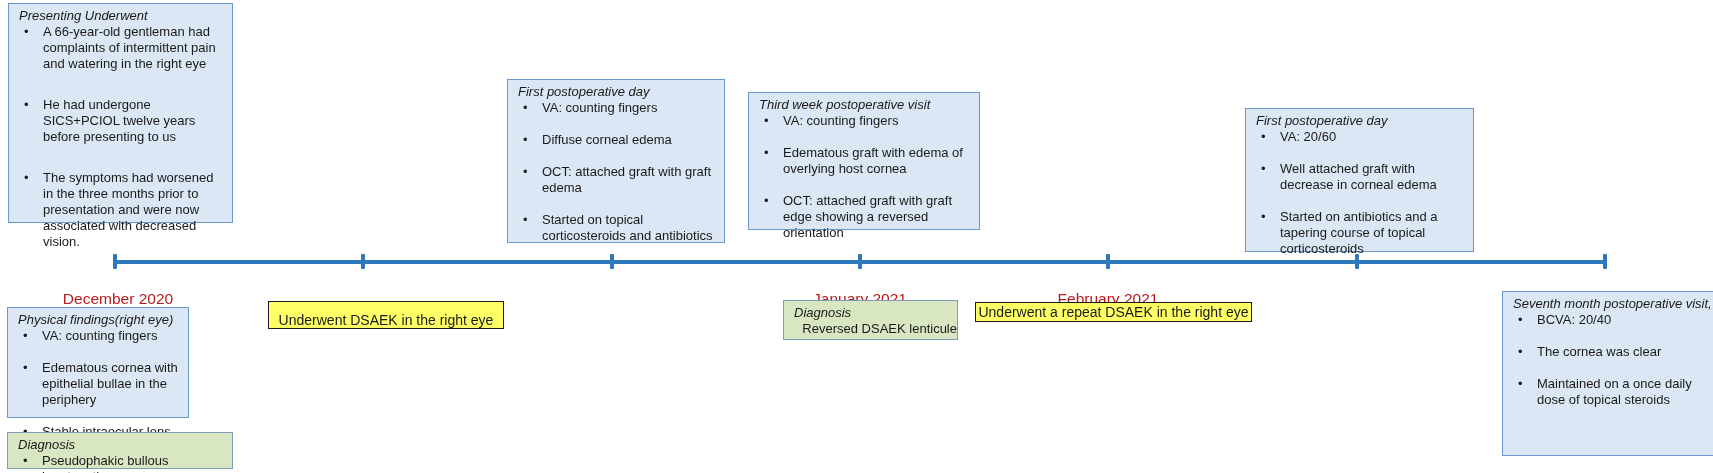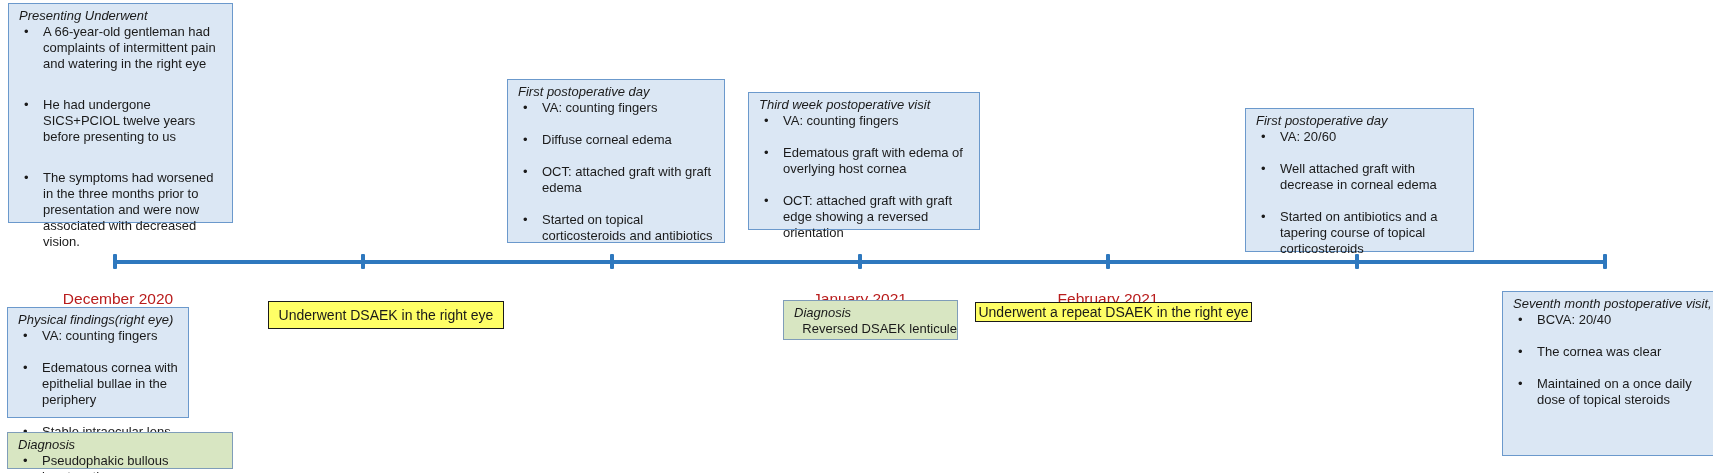--- a/index.html
+++ b/index.html
@@ -59,21 +59,21 @@
   .box li + li{ margin-top:16px; }
   #b-presenting li + li{ margin-top:25px; }
   .plain{ padding-left:0;text-align:right; }
 
   #b-presenting { left:8px;    top:3px;   width:225px; height:220px; }
   #b-postop1    { left:507px;  top:79px;  width:218px; height:164px; }
   #b-thirdweek  { left:748px;  top:92px;  width:232px; height:138px; }
   #b-postop2    { left:1245px; top:108px; width:229px; height:144px; }
   #b-physical   { left:7px;    top:307px; width:182px; height:111px; }
   #b-diag1      { left:7px;    top:432px; width:226px; height:37px;  }
-  #b-dsaek1     { left:268px;  top:301px; width:236px; height:28px;  }
+  #b-dsaek1     { left:268px;  top:301px; width:236px; height:28px;align-items:flex-end;  }
   #b-diag2      { left:783px;  top:300px; width:175px; height:40px;  }
   #b-dsaek2     { left:975px;  top:302px; width:277px; height:20px;  }
   #b-seventh    { left:1502px; top:291px; width:220px; height:165px; }
 
   #t1{left:113px;} #t2{left:361px;} #t3{left:610px;} #t4{left:858px;}
   #t5{left:1106px;} #t6{left:1355px;} #t7{left:1603px;}
   #d1{left:118px;} #d2{left:860px;} #d3{left:1108px;text-align:center;} #d4{left:1605px;text-align:center;}
 </style>
 </head>
 <body>

